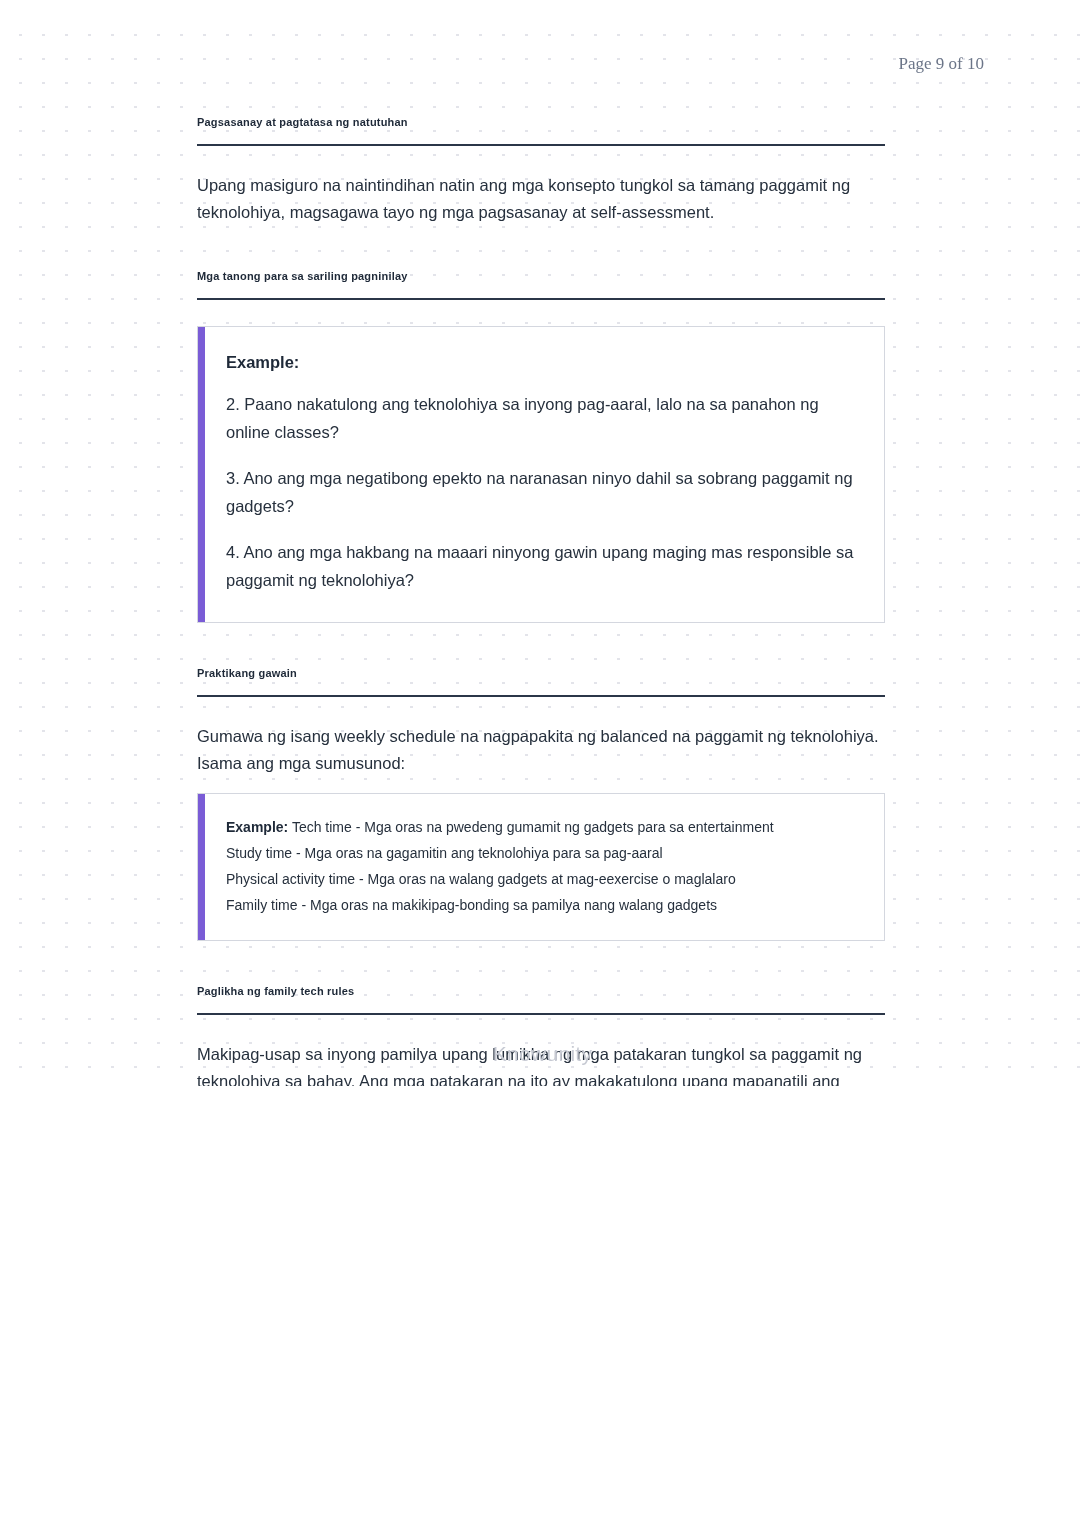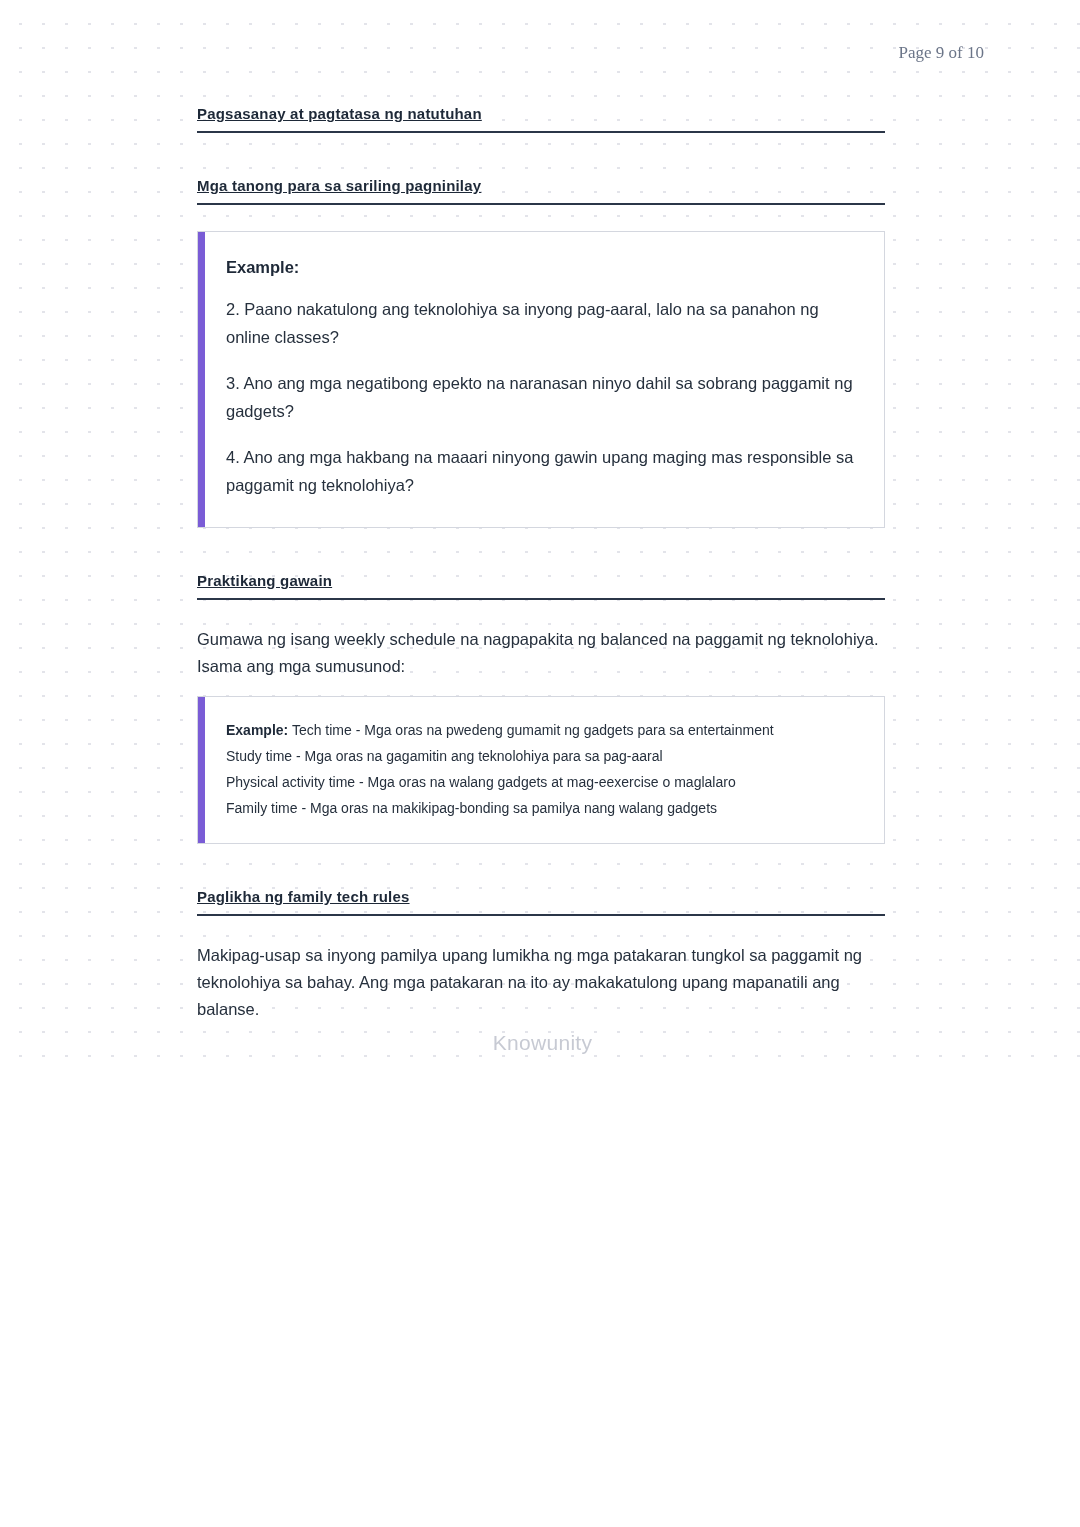--- a/index.html
+++ b/index.html
@@ -5,21 +5,21 @@
   * { box-sizing: border-box; }
   html, body { margin: 0; padding: 0; background: #ffffff; }
   body {
     font-family: "Liberation Sans", "DejaVu Sans", sans-serif;
     color: #26303d;
   }
   .doc {
     position: relative;
     width: 1080px;
     height: 1070px;
-    margin: 5px auto;
+    margin: 16px auto;
     background-color: #ffffff;
     background-image: radial-gradient(circle, #e3e4ea 1.3px, transparent 1.45px);
     background-size: 23px 24px;
     background-position: 9px 7px;
     overflow: hidden;
   }
   .page-indicator {
     position: absolute;
     top: 38px;
     right: 96px;
@@ -28,28 +28,27 @@
     color: #6b7588;
   }
   .content {
     position: relative;
     width: 688px;
     margin-left: 197px;
     padding-top: 100px;
   }
   section { margin-bottom: 44px; }
   h2.heading {
-    font-size: 15px;
+    font-size: 11px;
     font-weight: 700;
     color: #1e2938;
     letter-spacing: 0.2px;
     margin: 0 0 26px 0;
-    padding-bottom: 9px;
+    padding-bottom: 16px;
     border-bottom: 2px solid #2b3648;
-    text-decoration: underline;
   }
   .para {
     font-size: 16.5px;
     line-height: 27px;
     margin: 0 0 16px 0;
     color: #26303d;
   }
   .example-box {
     position: relative;
     background: #ffffff;
@@ -101,20 +100,21 @@
 <body>
 
 <div class="doc">
 
   <div class="page-indicator">Page 9 of 10</div>
 
   <main class="content">
 
     <section>
       <h2 class="heading">Pagsasanay at pagtatasa ng natutuhan</h2>
+      <p class="para">Upang masiguro na naintindihan natin ang mga konsepto tungkol sa tamang paggamit ng teknolohiya, magsagawa tayo ng mga pagsasanay at self-assessment.</p>
     </section>
 
     <section>
       <h2 class="heading">Mga tanong para sa sariling pagninilay</h2>
 
       <div class="example-box">
         <div class="accent-bar"></div>
         <div class="box-inner">
           <p class="example-label">Example:</p>
           <p class="box-item">2. Paano nakatulong ang teknolohiya sa inyong pag-aaral, lalo na sa panahon ng online classes?</p>

